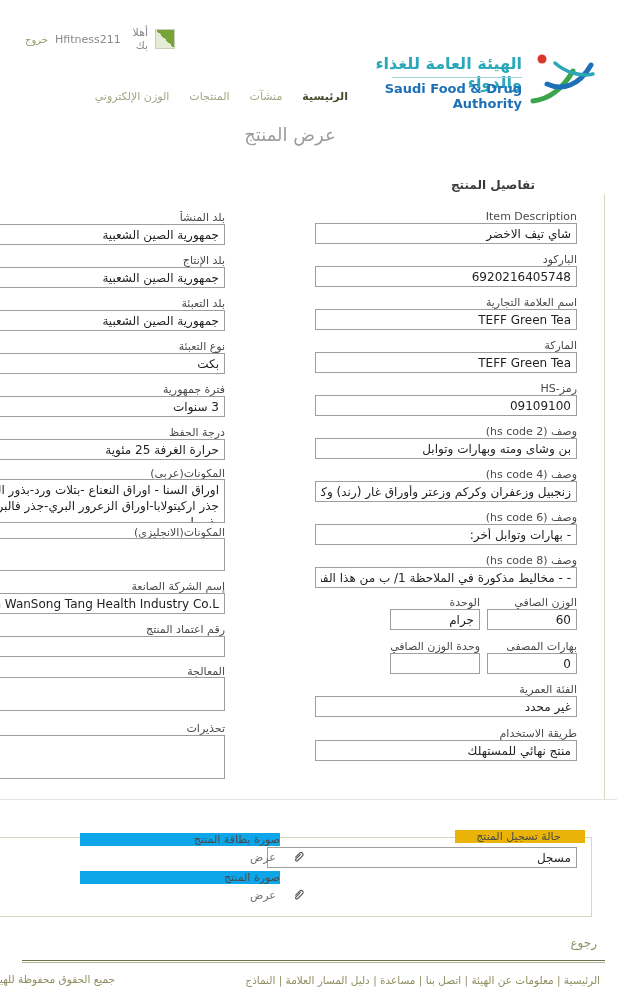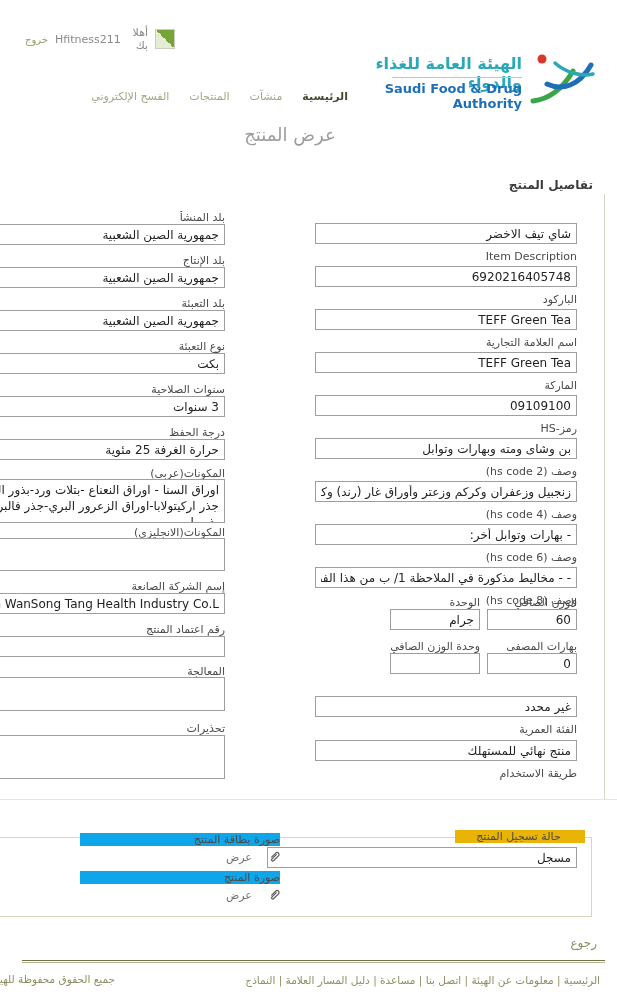--- a/index.html
+++ b/index.html
@@ -30,25 +30,25 @@
   .nav { position:absolute; left:93px; top:90px; width:255px; display:flex; gap:20px; font-size:11px; color:#a6a687; }
   .nav span { cursor:pointer; white-space:nowrap; }
   .nav .active { color:#49492f; font-weight:bold; }
 
   .page-title { position:absolute; left:120px; top:124px; width:340px; text-align:center;
     color:#9c9c9c; font-size:18px; letter-spacing:1px; }
 
   
   .detail-vline { position:absolute; left:604px; top:194px; height:606px; border-left:1px solid #d8d5c0; }
   .bottom-hr { position:absolute; left:0; top:799px; width:617px; border-top:1px solid #e4e4e0; }
-  .detail-legend { position:absolute; left:393px; top:178px; width:200px; text-align:right;
+  .detail-legend { position:absolute; left:393px; top:178px; width:200px; text-align:center;
     font-size:12px; font-weight:bold; color:#3c3c3c; background:#fff; }
 
   .flabel { position:absolute; font-size:11px; color:#4a4a4a; text-align:right; white-space:nowrap; overflow:hidden; }
-  .rlab { left:315px; width:262px;margin-top:40px; }
+  .rlab { left:315px; width:262px; }
   .llab { left:25px;  width:200px; }
   input.fin, textarea.fin {
     position:absolute; height:21px; border:1px solid #9e9e9e; background:#fff;
     font-family:"DejaVu Sans", sans-serif; font-size:12px; color:#222;
     padding:0 5px; direction:rtl; outline:none;
   }
   .rin { left:315px; width:262px; }
   .lin { left:-45px; width:270px; }
   textarea.fin { resize:none; overflow:hidden; line-height:16px; padding-top:2px; }
   .wlab-r { left:487px; width:90px; padding-left:30px; }
@@ -56,21 +56,21 @@
   .win-r { left:487px; width:90px; }
   .win-l { left:390px; width:90px; }
 
   
   .status-box { position:absolute; left:-60px; top:837px; width:652px; height:80px; border:1px solid #d8d5c0; }
   .status-legend { position:absolute; left:455px; top:830px; width:130px; text-align:center;
     font-size:11px; color:#4a4a4a; background:#eab308; padding-right:3px; }
   .attach-label { position:absolute; left:80px; width:200px; text-align:right;
     font-size:11px; color:#4a4a4a; background:#0ea5e9; }
   .attach-link { position:absolute; display:flex; align-items:center; gap:16px;
-    font-size:11px; color:#6d6d6d; cursor:pointer; }
+    font-size:11px; color:#6d6d6d; cursor:pointer;margin-left:24px; }
 
   .back-link { position:absolute; left:497px; top:936px; width:100px; text-align:right;
     color:#8f8f62; font-size:12px; cursor:pointer; }
   .footer-rule { position:absolute; left:22px; top:960px; width:583px; height:3px;
     border-top:1px solid #72724c; border-bottom:1px solid #b5b594; }
   .footer-links { position:absolute; left:300px; top:974px; width:300px; text-align:right;
     font-size:10.5px; color:#8f8f62; white-space:nowrap; }
   .footer-links span { cursor:pointer; }
   .footer-links span:not(:last-child)::after { content:" | "; }
   .copyright { position:absolute; left:-85px; top:973px; width:200px; text-align:right;
@@ -93,21 +93,21 @@
   <circle cx="15" cy="9" r="4.5" fill="#d9372b"></circle>
   <path d="M6,51 C24,49 36,38 46,21" stroke="#3aa54a" stroke-width="5" fill="none" stroke-linecap="round"></path>
   <path d="M20,34 C35,41 52,36 64,15" stroke="#1d70b7" stroke-width="5" fill="none" stroke-linecap="round"></path>
   <path d="M28,13 C38,22 53,27 66,24" stroke="#2aa7b8" stroke-width="3.5" fill="none" stroke-linecap="round"></path>
 </svg>
 
 <div class="nav">
   <span class="active">الرئيسية</span>
   <span>منشآت</span>
   <span>المنتجات</span>
-  <span>الفسح الإلكتروني</span>
+  <span>الوزن الإلكتروني</span>
 </div>
 
 <div class="page-title">عرض المنتج</div>
 
 <div class="detail-legend">تفاصيل المنتج</div>
 <div class="detail-vline"></div>
 <div class="bottom-hr"></div>
 
 <div class="flabel rlab" style="top:210px">Item Description</div>
 <input class="fin rin" style="top: 223px;" readonly="" value="شاي تيف الاخضر">
@@ -157,21 +157,21 @@
 
 <div class="flabel llab" style="top:254px">بلد الإنتاج</div>
 <input class="fin lin" style="top: 267px;" readonly="" value="جمهورية الصين الشعبية">
 
 <div class="flabel llab" style="top:297px">بلد التعبئة</div>
 <input class="fin lin" style="top: 310px;" readonly="" value="جمهورية الصين الشعبية">
 
 <div class="flabel llab" style="top:340px">نوع التعبئة</div>
 <input class="fin lin" style="top: 353px;" readonly="" value="بكت">
 
-<div class="flabel llab" style="top:383px">سنوات الصلاحية</div>
+<div class="flabel llab" style="top:383px">فترة جمهورية</div>
 <input class="fin lin" style="top: 396px;" readonly="" value="3 سنوات">
 
 <div class="flabel llab" style="top:426px">درجة الحفظ</div>
 <input class="fin lin" style="top: 439px;" readonly="" value="حرارة الغرفة 25 مئوية">
 
 <div class="flabel llab" style="top:467px">المكونات(عربي)</div>
 <textarea class="fin lin" style="top: 479px; height: 44px;" readonly="">اوراق السنا - اوراق النعناع -بتلات ورد-بذور الحلبه-جذر اركيتولابا-اوراق الزعرور البري-جذر فالبريان-بذور ا</textarea>
 
 <div class="flabel llab" style="top:526px">المكونات(الانجليزي)</div>
 <textarea class="fin lin" style="top: 538px; height: 33px;" readonly=""></textarea>

